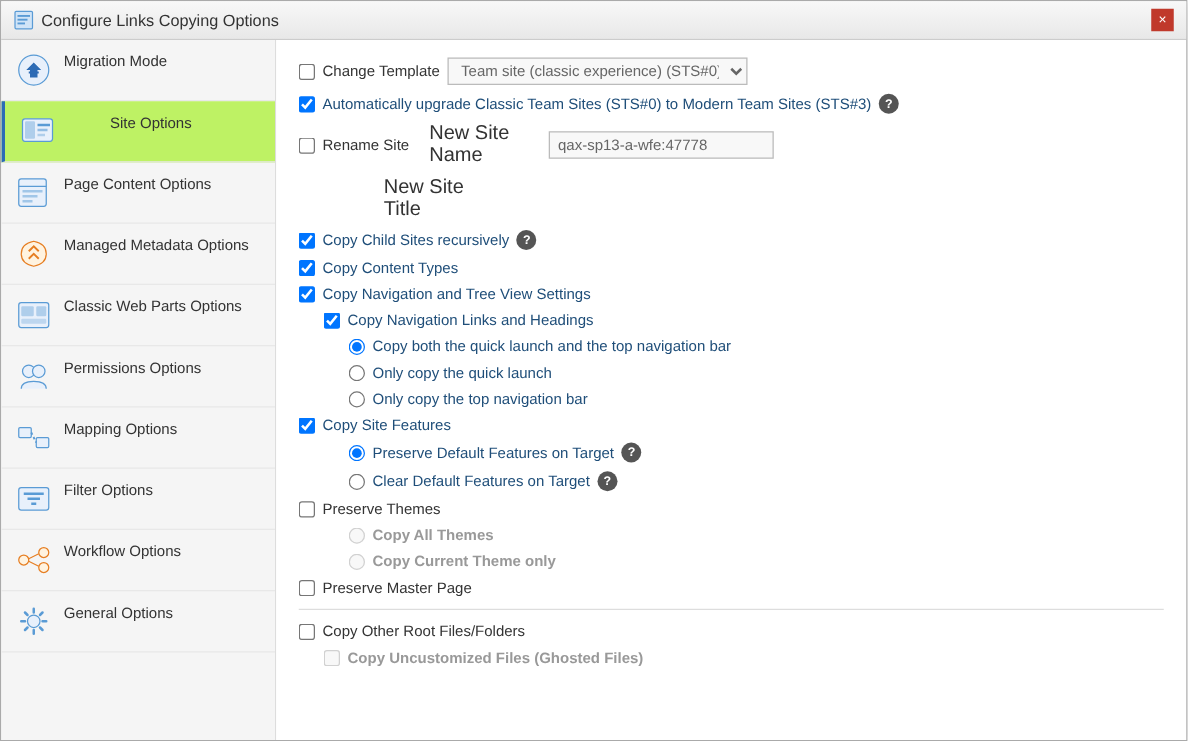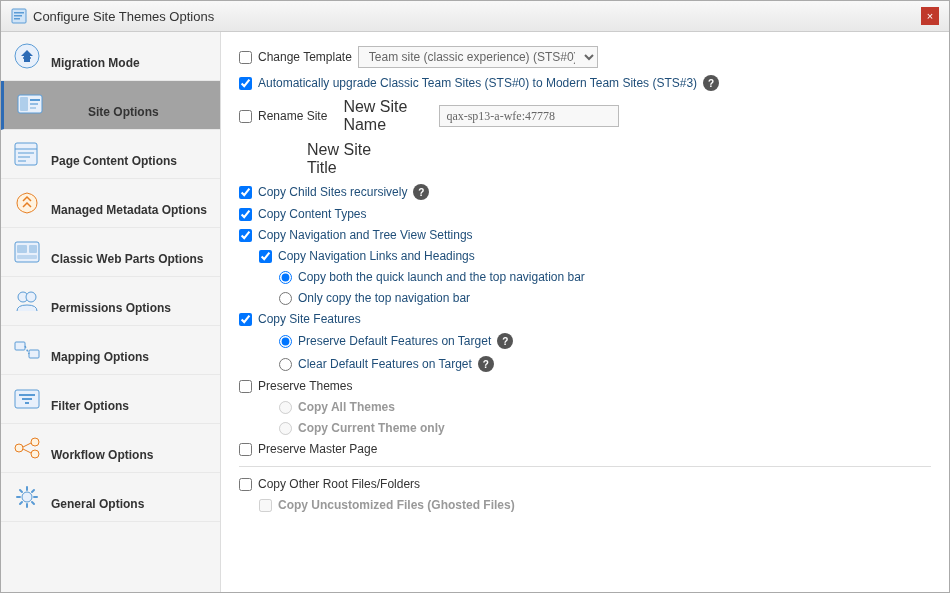--- a/index.html
+++ b/index.html
@@ -63,30 +63,29 @@
     
     .sidebar {
       width: 220px;
       background: #f5f5f5;
       border-right: 1px solid #ddd;
       overflow-y: auto;
     }
 
     .sidebar-item {
       display: flex;
-      align-items: flex-end;
+      align-items: flex-start;
       padding: 10px 12px;
       cursor: pointer;
       border-bottom: 1px solid #e8e8e8;
       gap: 10px;
-      font-weight: bold;
     }
 
     .sidebar-item.active {
-      background: #a3a3a3;
+      background: #bef264;
       border-left: 3px solid #2d6bb5;
       gap: 44px;
     }
 
     .sidebar-icon {
       width: 28px;
       height: 28px;
       flex-shrink: 0;
     }
 
@@ -139,21 +138,20 @@
     }
 
     .text-input {
       border: 1px solid #bbb;
       padding: 2px 6px;
       font-size: 12px;
       color: #666;
       background: #f8f8f8;
       height: 22px;
       width: 180px;
-      font-family: Liberation Serif, serif;
     }
 
     .dropdown {
       border: 1px solid #bbb;
       padding: 2px 6px;
       font-size: 12px;
       color: #666;
       background: #f8f8f8;
       height: 22px;
       width: 240px;
@@ -192,21 +190,21 @@
 <div class="dialog-wrapper">
 
   <div class="title-bar">
     <div class="title-bar-left">
       <svg class="title-bar-icon" viewBox="0 0 16 16" fill="none" xmlns="http://www.w3.org/2000/svg">
         <rect x="1" y="1" width="14" height="14" rx="1" fill="#d0e4f7" stroke="#5a9bd5" stroke-width="1"></rect>
         <rect x="3" y="4" width="10" height="1.5" fill="#5a9bd5"></rect>
         <rect x="3" y="7" width="8" height="1.5" fill="#5a9bd5"></rect>
         <rect x="3" y="10" width="6" height="1.5" fill="#5a9bd5"></rect>
       </svg>
-      <span class="title-bar-text">Configure Site Themes Options</span>
+      <span class="title-bar-text">Configure Links Copying Options</span>
     </div>
     <button class="close-btn">×</button>
   </div>
 
   <div class="dialog-body">
 
     <div class="sidebar">
 
       <div class="sidebar-item">
         <svg class="sidebar-icon" viewBox="0 0 28 28">
@@ -353,20 +351,24 @@
       <div class="option-row indent1">
         <input type="checkbox" id="chk-nav-links" checked="" style="">
         <label for="chk-nav-links">Copy Navigation Links and Headings</label>
       </div>
 
       <div class="option-row indent2">
         <input type="radio" name="nav-radio" id="radio-both-nav" checked="" style="">
         <label for="radio-both-nav">Copy both the quick launch and the top navigation bar</label>
       </div>
 
+      <div class="option-row indent2">
+        <input type="radio" name="nav-radio" id="radio-quick-launch" style="">
+        <label for="radio-quick-launch">Only copy the quick launch</label>
+      </div>
 
       <div class="option-row indent2">
         <input type="radio" name="nav-radio" id="radio-top-nav" style="">
         <label for="radio-top-nav">Only copy the top navigation bar</label>
       </div>
 
       <div class="option-row">
         <input type="checkbox" id="chk-site-features" checked="" style="">
         <label for="chk-site-features">Copy Site Features</label>
       </div>

